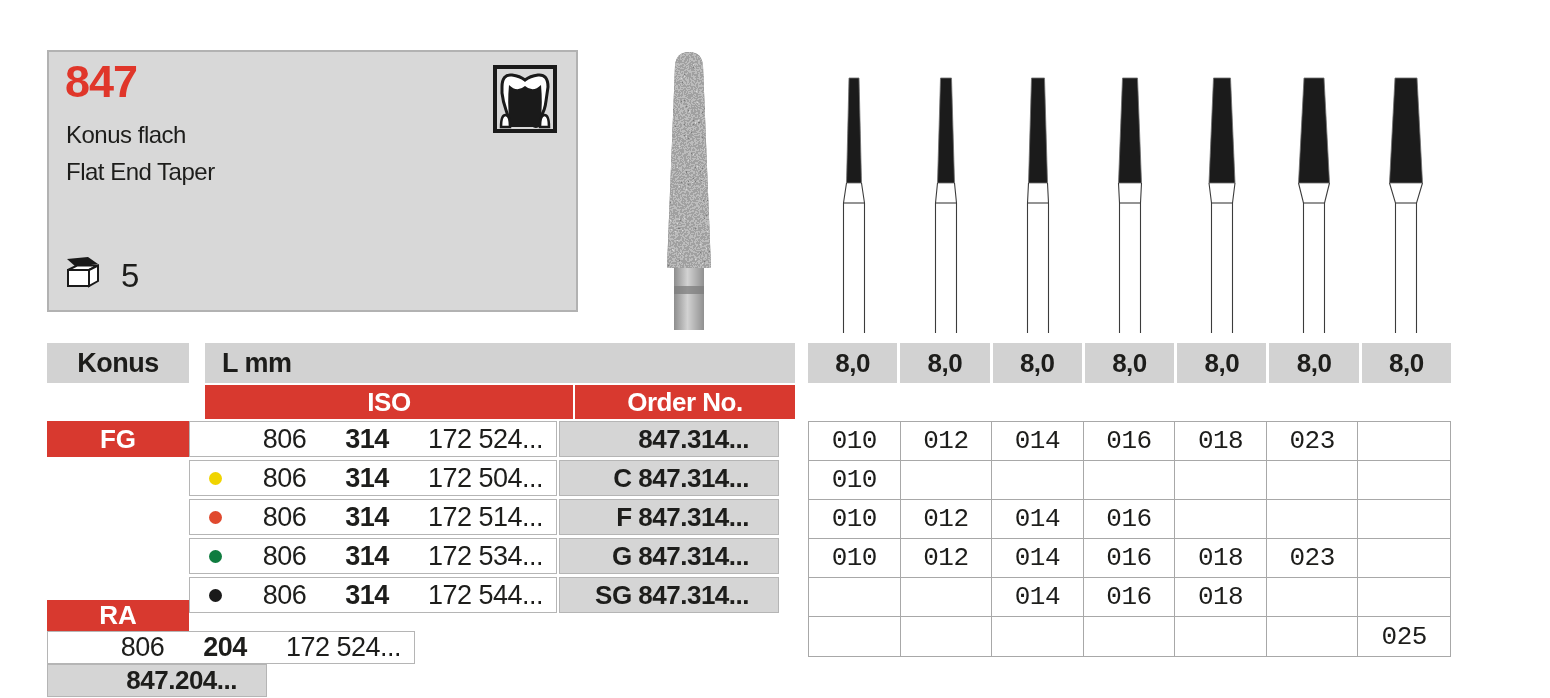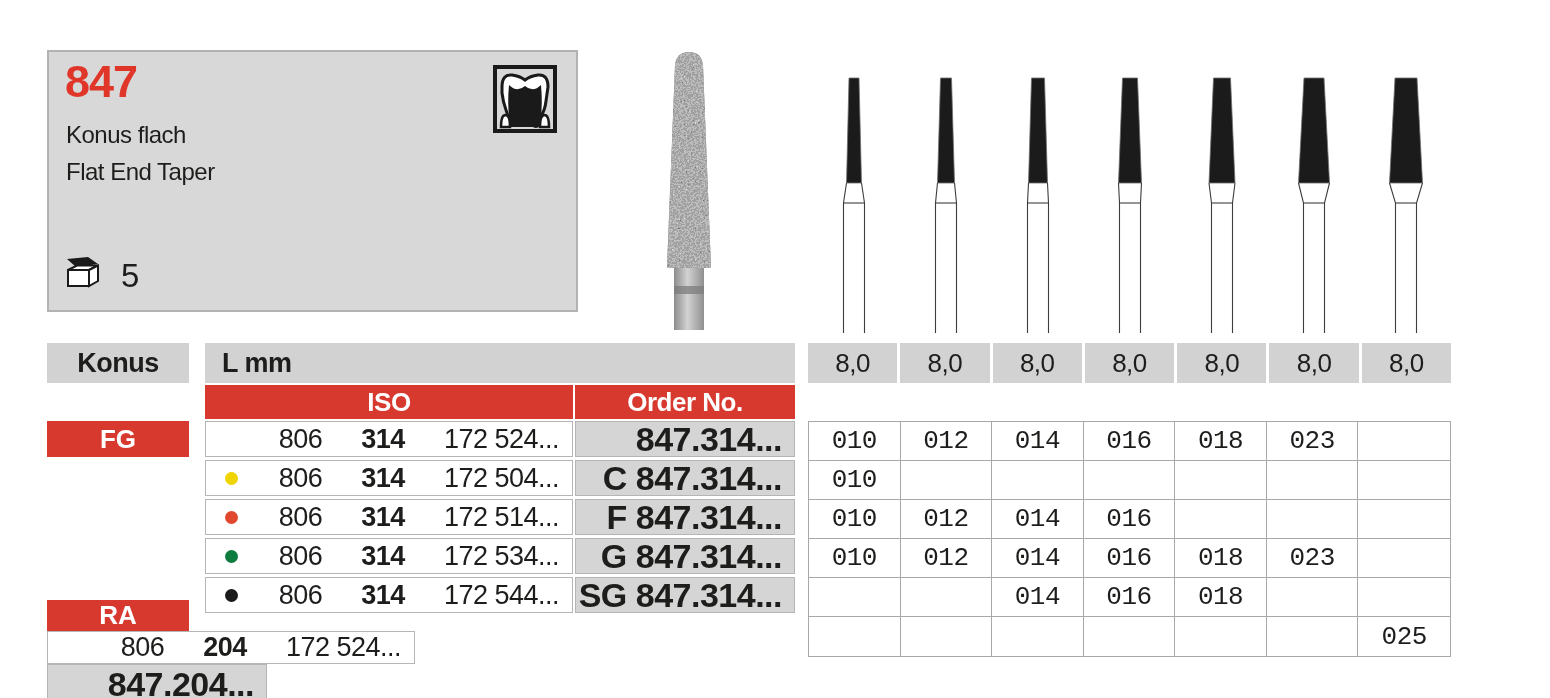--- a/index.html
+++ b/index.html
@@ -21,41 +21,41 @@
   .bur-diagram{position:absolute;top:76px;}
 
   
   .hdr{position:absolute;top:343px;height:40px;background:#d2d2d2;display:flex;
     align-items:center;font-weight:bold;font-size:27px;letter-spacing:-0.5px;}
   #shank-h{left:47px;width:142px;justify-content:center;}
   #lmm-h{left:205px;width:590px;padding-left:17px;}
   #lrow{position:absolute;left:808px;top:343px;width:643px;height:40px;display:grid;
     grid-template-columns:repeat(7,1fr);gap:3px;}
   #lrow .lcell{background:#d2d2d2;display:flex;align-items:center;justify-content:center;
-    font-size:26px;letter-spacing:-0.5px;}
+    font-size:26px;letter-spacing:-0.5px;font-weight:bold;}
 
   
   #red-hdr{position:absolute;left:205px;top:385px;width:590px;height:34px;display:flex;gap:2px;}
   .red-cell{background:#d8392f;color:#fff;font-weight:bold;font-size:26px;display:flex;
     align-items:center;justify-content:center;letter-spacing:-0.5px;}
   #iso-h{width:368px;}
   #order-h{width:220px;}
 
   
   .data-row{position:absolute;left:47px;width:748px;height:36px;display:flex;}
-  .cell-shank{width:142px;margin-right:16px;background:#d8392f;color:#fff;font-weight:bold;
+  .cell-shank{width:142px;background:#d8392f;color:#fff;font-weight:bold;
     font-size:26px;display:flex;align-items:center;justify-content:center;flex-shrink:0;}
   .cell-iso{width:368px;margin-right:2px;background:#fff;border:1px solid #b5b5b5;display:flex;
     align-items:center;justify-content:flex-end;padding-right:13px;font-size:27px;
     letter-spacing:-0.5px;flex-shrink:0;gap:32px;}
   .cell-iso .sp{margin-left:7px;}
   .iso-bold{font-weight:bold;}
   .cell-order{width:220px;background:#d5d5d5;border:1px solid #b5b5b5;display:flex;
-    align-items:center;justify-content:flex-end;padding-right:12px;font-weight:bold;
-    font-size:34px;letter-spacing:-0.5px;flex-shrink:0;}
+    align-items:center;justify-content:flex-end;padding-right:29px;font-weight:bold;
+    font-size:26px;letter-spacing:-0.5px;flex-shrink:0;}
   .dot{width:13px;height:13px;border-radius:50%;margin-right:9px;flex-shrink:0;}
 
   
   #size-grid{position:absolute;left:808px;top:421px;width:643px;display:grid;
     grid-template-columns:repeat(7,1fr);grid-auto-rows:39px;border:1px solid #a8a8a8;background:#fff;font-family:Liberation Mono, monospace;}
   .scell{border-right:1px solid #a8a8a8;border-bottom:1px solid #a8a8a8;display:flex;
     align-items:center;justify-content:center;font-size:26px;letter-spacing:-0.5px;}
   .scell.col-last{border-right:none;}
   .scell.row-last{border-bottom:none;}
 </style>

